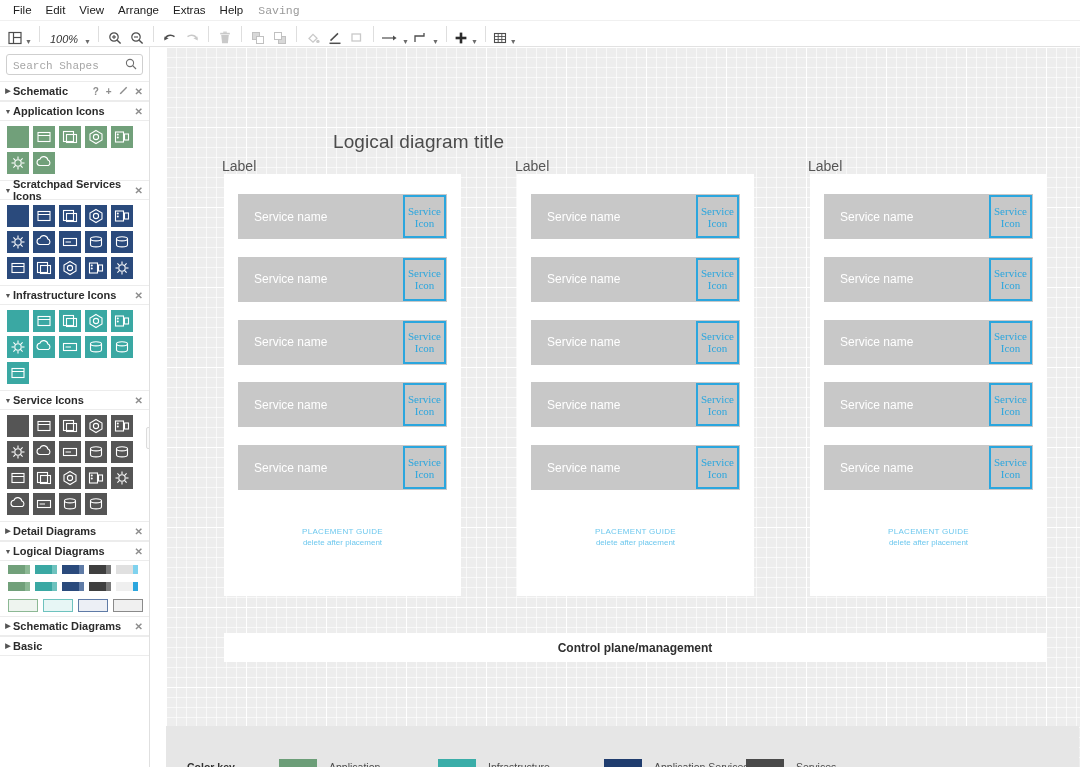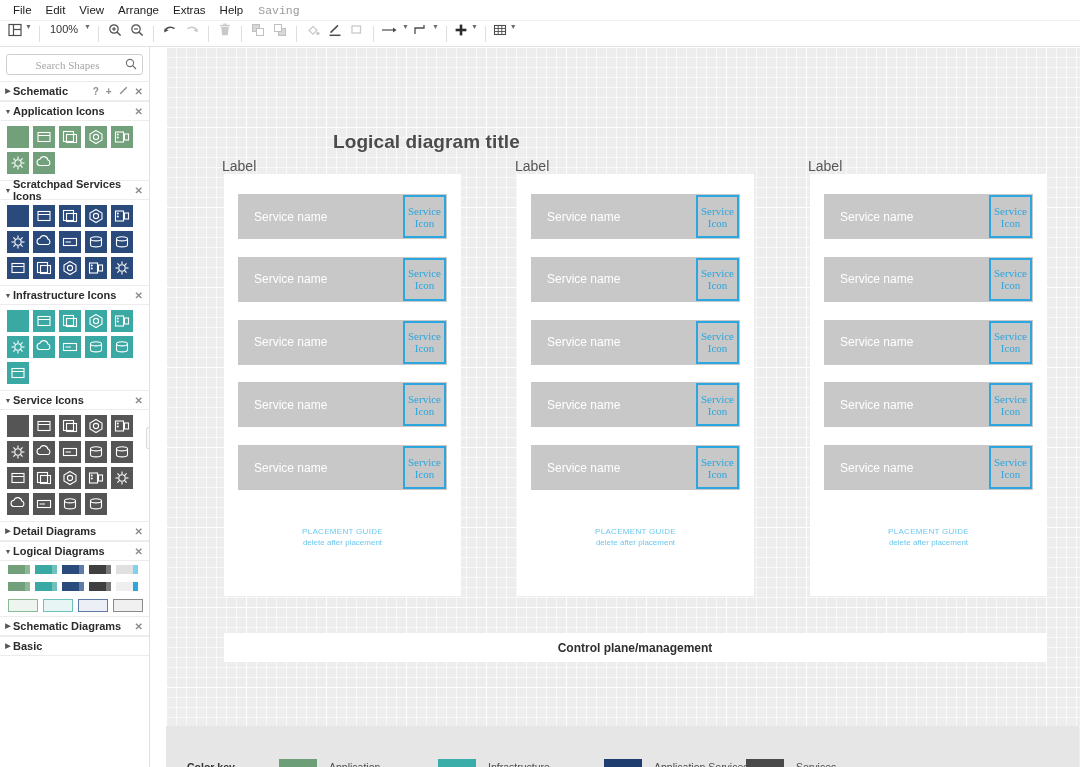--- a/index.html
+++ b/index.html
@@ -43,25 +43,26 @@
     display: flex;
     align-items: center;
     padding-left: 6px;
     border-bottom: 1px solid #e2e2e2;
     gap: 0px;
   }
   .tbtn {
     height: 22px;
     min-width: 22px;
     display: flex;
-    align-items: flex-start;
+    align-items: flex-end;
     justify-content: center;
     color: #4d4d4d;
     cursor: default;
     padding: 0 2px;
+    font-style: italic;
   }
   .tbtn.dim { color: #c9c9c9; }
   .tbtn .caret {
     font-size: 7px;
     margin-left: 3px;
     color: #6b6b6b;
   }
   .zoomlabel {
     font-size: 11px;
     color: #333;
@@ -102,22 +103,21 @@
   }
   .searchbox input {
     width: 100%;
     height: 19px;
     border: 0;
     outline: 0;
     font-size: 11px;
     padding: 0 20px 0 6px;
     color: #333;
     background: transparent;
-    font-family: Liberation Serif, serif;
-    text-align: center;
+    font-family: Liberation Mono, monospace;
   }
   .searchbox input::placeholder { color: #a6a6a6; }
   .searchbox .sicon {
     position: absolute;
     right: 5px; top: 3px;
     width: 12px; height: 12px;
     color: #6f6f6f;
   }
 
   .secthead {
@@ -229,21 +229,20 @@
     background: #ffffff;
   }
 
   .diagram-title {
     position: absolute;
     left: 183px; top: 84px;
     font-size: 19px;
     color: #4b4b4b;
     letter-spacing: .1px;
     white-space: nowrap;
-    font-weight: bold;
   }
 
   .col-label {
     position: absolute;
     font-size: 14px;
     color: #555555;
   }
 
   .card {
     position: absolute;

